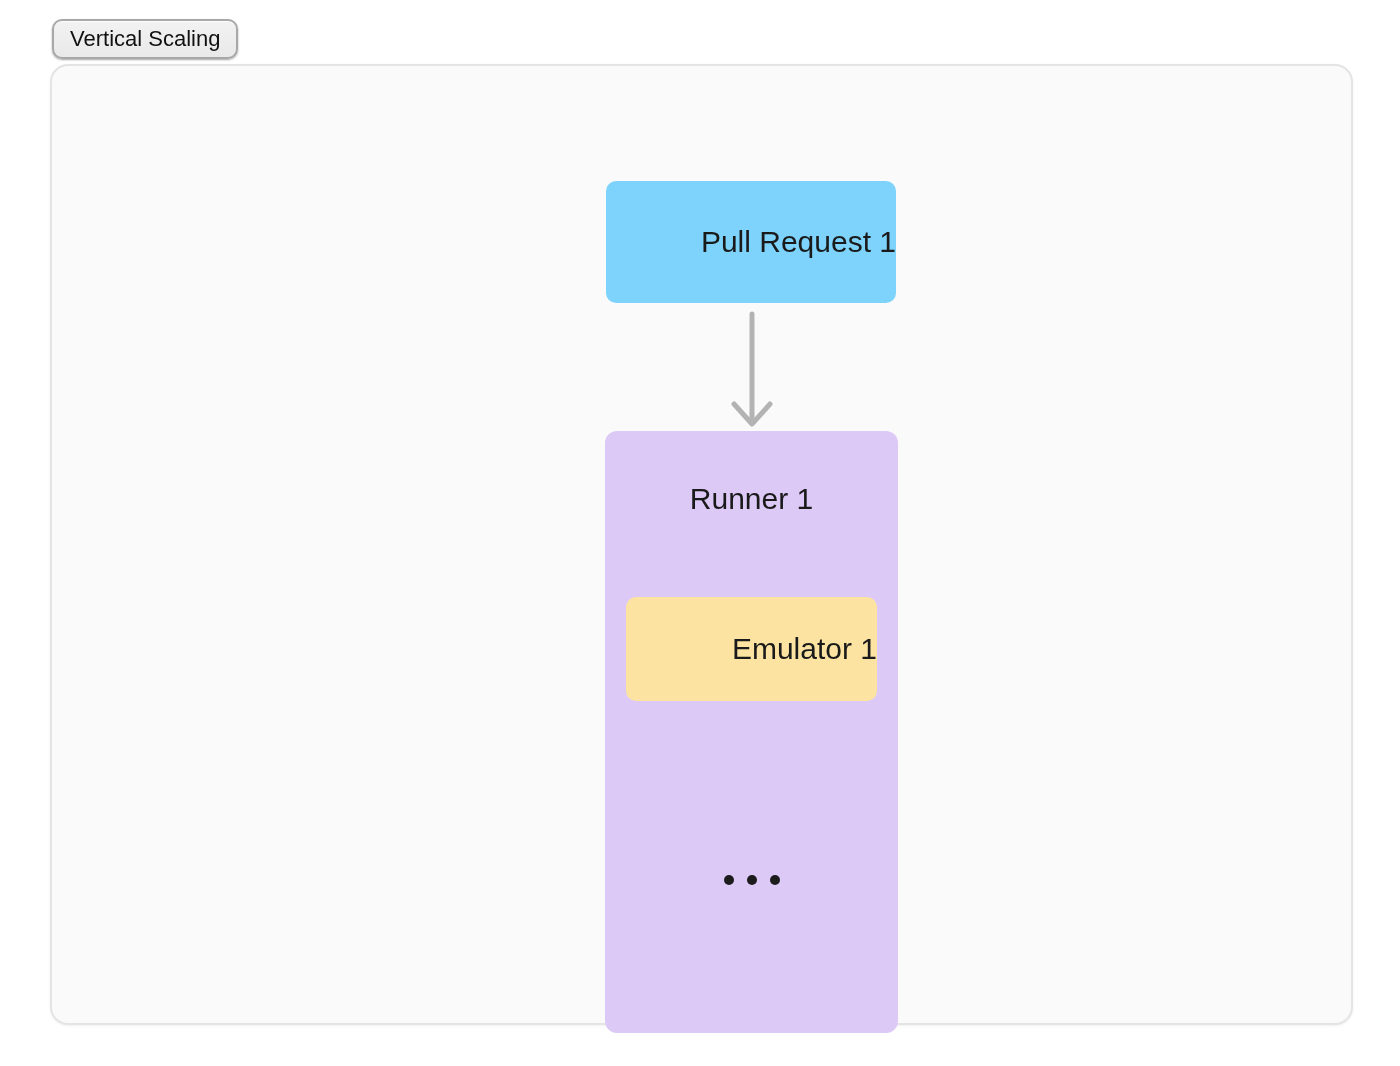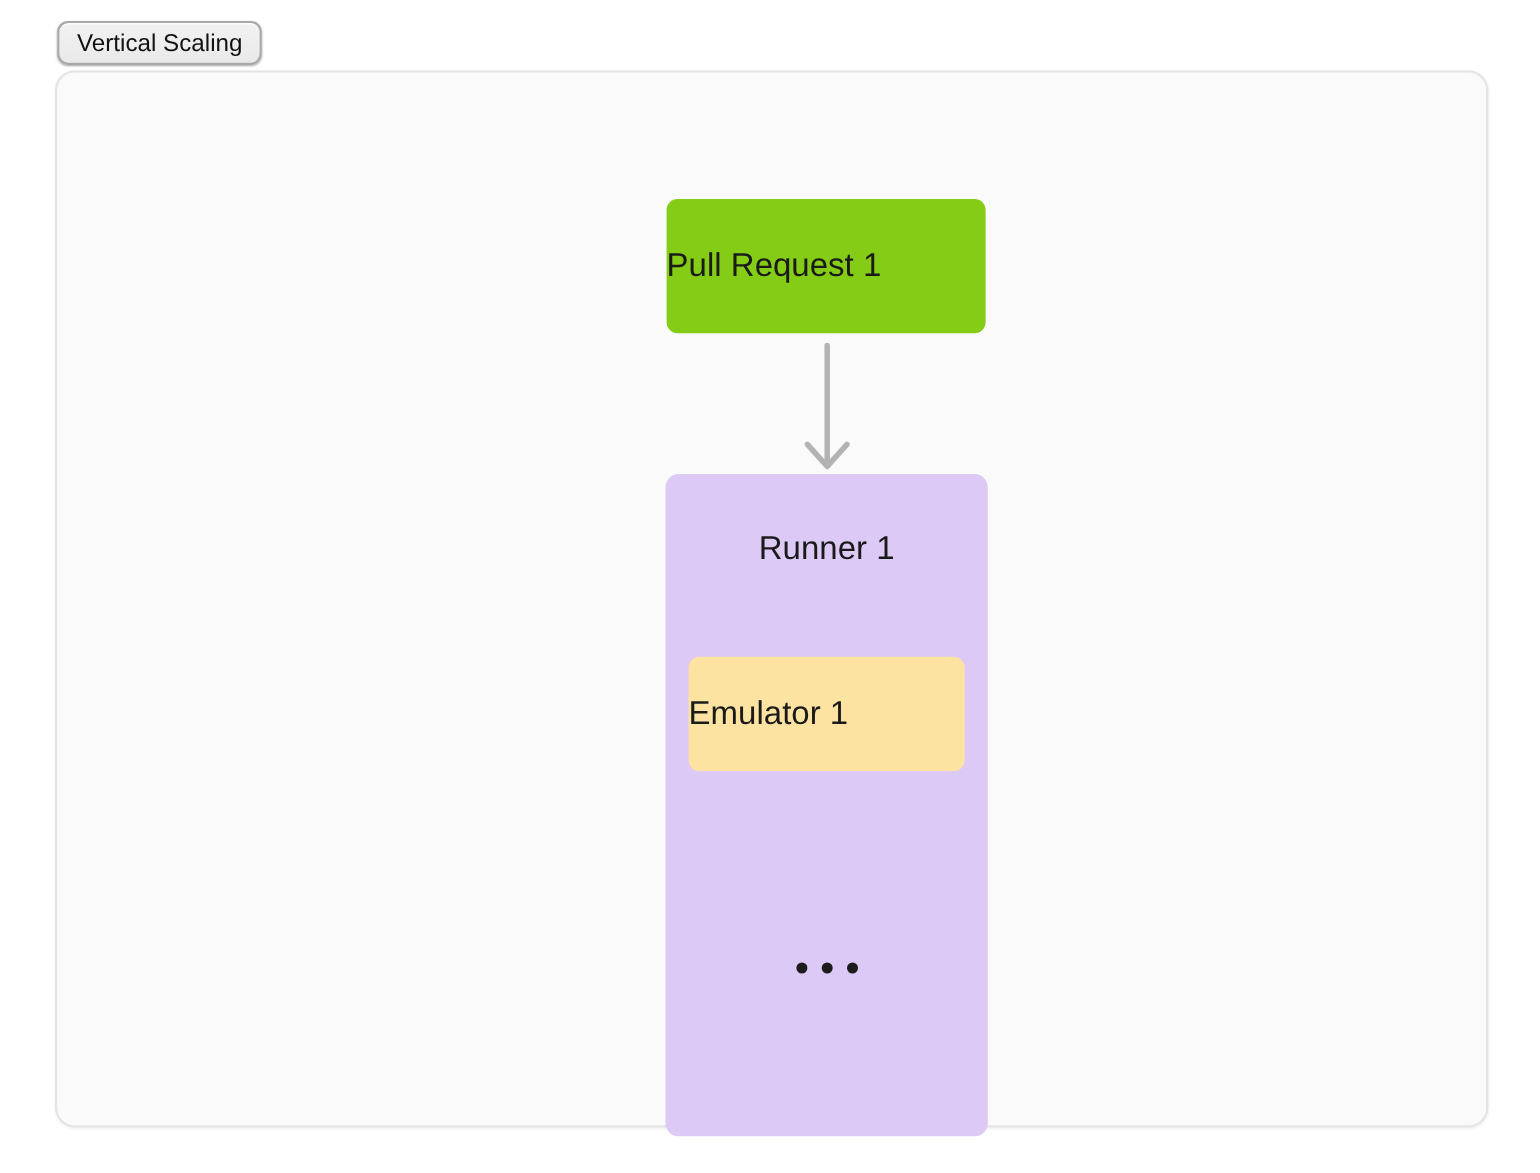--- a/index.html
+++ b/index.html
@@ -42,25 +42,25 @@
   .node-label {
     font-size: 30px;
     color: #1a1a1a;
   }
 
   
   .pr-node {
     position: absolute;
     left: 554px; top: 115px;
     width: 290px; height: 122px;
-    background: #84cc16;
+    background: #7dd3fc;
     border-radius: 10px;
     display: flex;
     align-items: center;
-    justify-content: flex-start;
+    justify-content: flex-end;
   }
 
   
   .arrow-svg {
     position: absolute;
     left: 660px; top: 240px;
     width: 80px; height: 125px;
   }
 
   
@@ -83,21 +83,21 @@
 
   
   .emu-node {
     position: absolute;
     left: 21px;
     width: 251px; height: 104px;
     background: #fce3a2;
     border-radius: 10px;
     display: flex;
     align-items: center;
-    justify-content: flex-start;
+    justify-content: flex-end;
   }
   .emu-1 { top: 166px; }
   .emu-2 { top: 314px; }
   .emu-n { top: 481px; height: 103px; }
 
   
   .ellipsis {
     position: absolute;
     left: 0; top: 424px;
     width: 100%; height: 50px;

